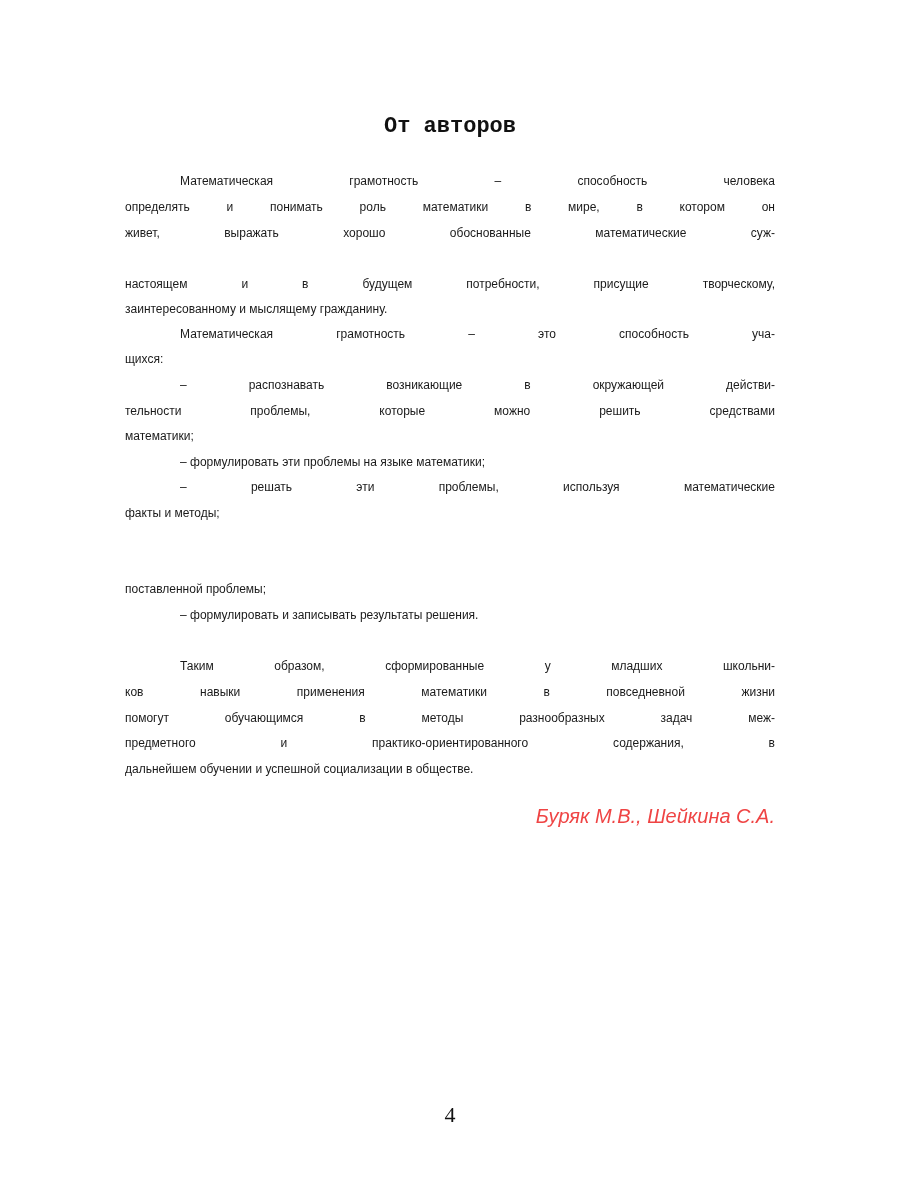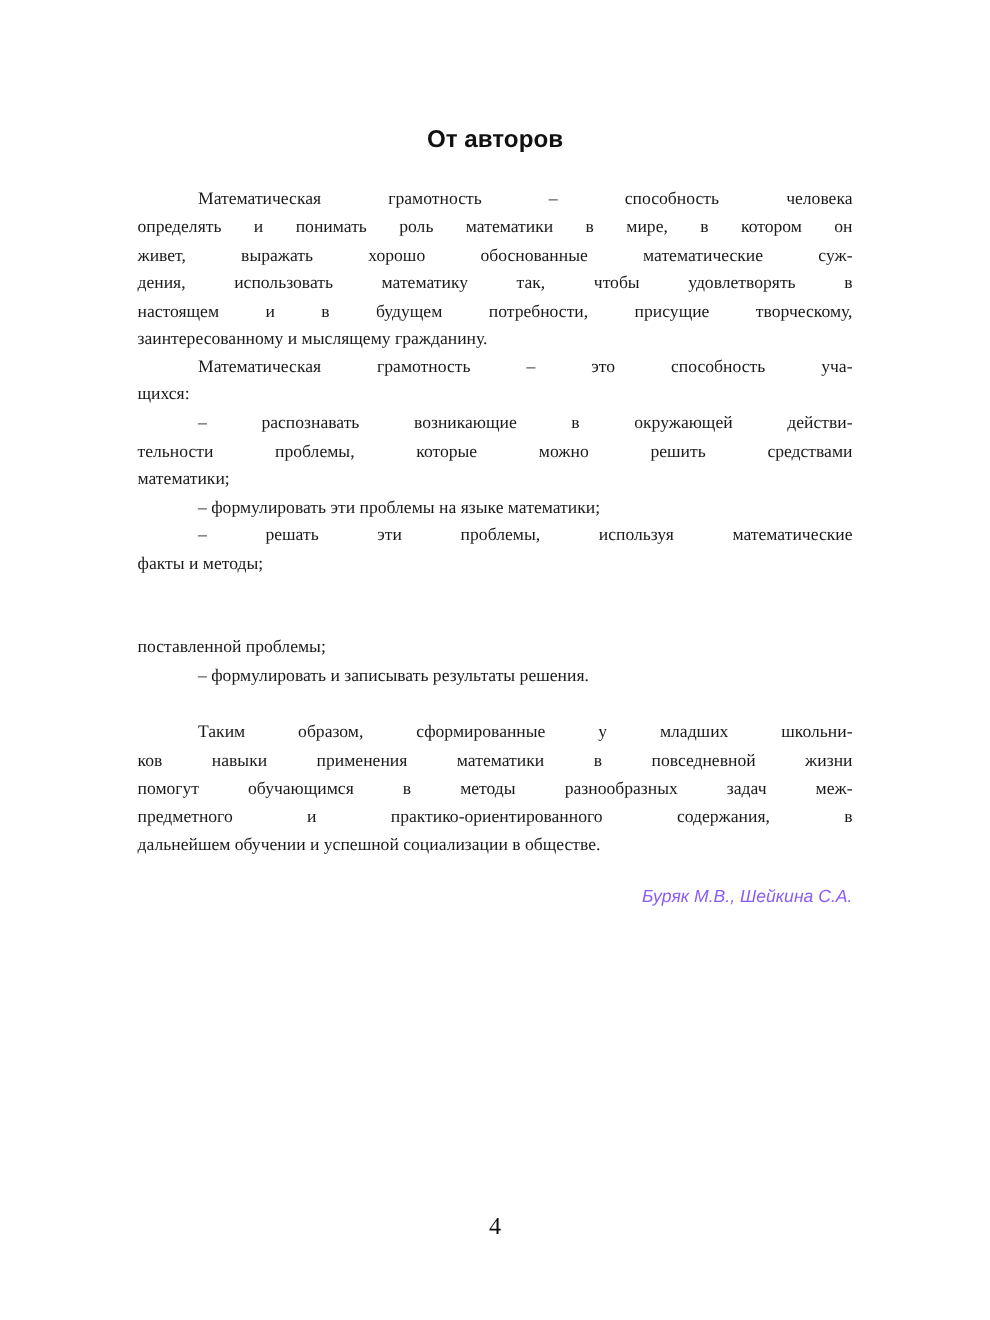--- a/index.html
+++ b/index.html
@@ -1,47 +1,46 @@
 <!DOCTYPE html>
 <html><head>
 <meta charset="utf-8">
 <style>
   html, body { margin: 0; padding: 0; background: #ffffff; }
   body { width: 900px; height: 1200px; position: relative; overflow: hidden; }
   .page { position: absolute; left: 0; top: 0; width: 900px; height: 1200px; background: #ffffff; color: #111111; }
   .title {
     position: absolute; left: 0; top: 114px; width: 900px; text-align: center;
-    font-family: Liberation Sans, sans-serif; font-weight: bold; font-size: 22px; color: #111111;
+    font-family: Liberation Mono, monospace; font-weight: bold; font-size: 22px; color: #111111;
   }
   .line {
     position: absolute; left: 125px; width: 650px; height: 26px;
-    font-family: Liberation Serif, serif; font-size: 16px; line-height: 26px;
+    font-family: Liberation Sans, sans-serif; font-size: 12px; line-height: 26px;
     white-space: nowrap; color: #1a1a1a;
   }
   .line.just { text-align: justify; text-align-last: justify; }
   .line.ind { left: 180px; width: 595px; }
   .signature {
     position: absolute; left: 125px; width: 650px; top: 803px; text-align: right;
-    font-family: "Liberation Sans", sans-serif; font-style: italic; font-size: 16px; line-height: 26px; color: #8b5cf6;
+    font-family: "Liberation Sans", sans-serif; font-style: italic; font-size: 20px; line-height: 26px; color: #ef4444;
   }
   .page-number {
     position: absolute; left: 0; width: 900px; top: 1102px; text-align: center;
     font-family: "Liberation Serif", serif; font-size: 22px; color: #111111;
   }
 </style>
 </head>
 <body>
 
 <div class="page">
   <div class="title">От авторов</div>
 
   <div class="line ind just" style="top:168px">Математическая грамотность – способность человека</div>
   <div class="line just" style="top:220px">живет, выражать хорошо обоснованные математические суж-</div>
   <div class="line just" style="top:194px">определять и понимать роль математики в мире, в котором он</div>
-  <div class="line just" style="top:245px">дения, использовать математику так, чтобы удовлетворять в</div>
   <div class="line just" style="top:271px">настоящем и в будущем потребности, присущие творческому,</div>
   <div class="line" style="top:296px">заинтересованному и мыслящему гражданину.</div>
 
   <div class="line ind just" style="top:321px">Математическая грамотность – это способность уча-</div>
   <div class="line ind just" style="top:372px">– распознавать возникающие в окружающей действи-</div>
 
   <div class="line" style="top:346px">щихся:</div>
   <div class="line just" style="top:398px">тельности проблемы, которые можно решить средствами</div>
   <div class="line" style="top:423px">математики;</div>
   <div class="line ind" style="top:449px">– формулировать эти проблемы на языке математики;</div>

